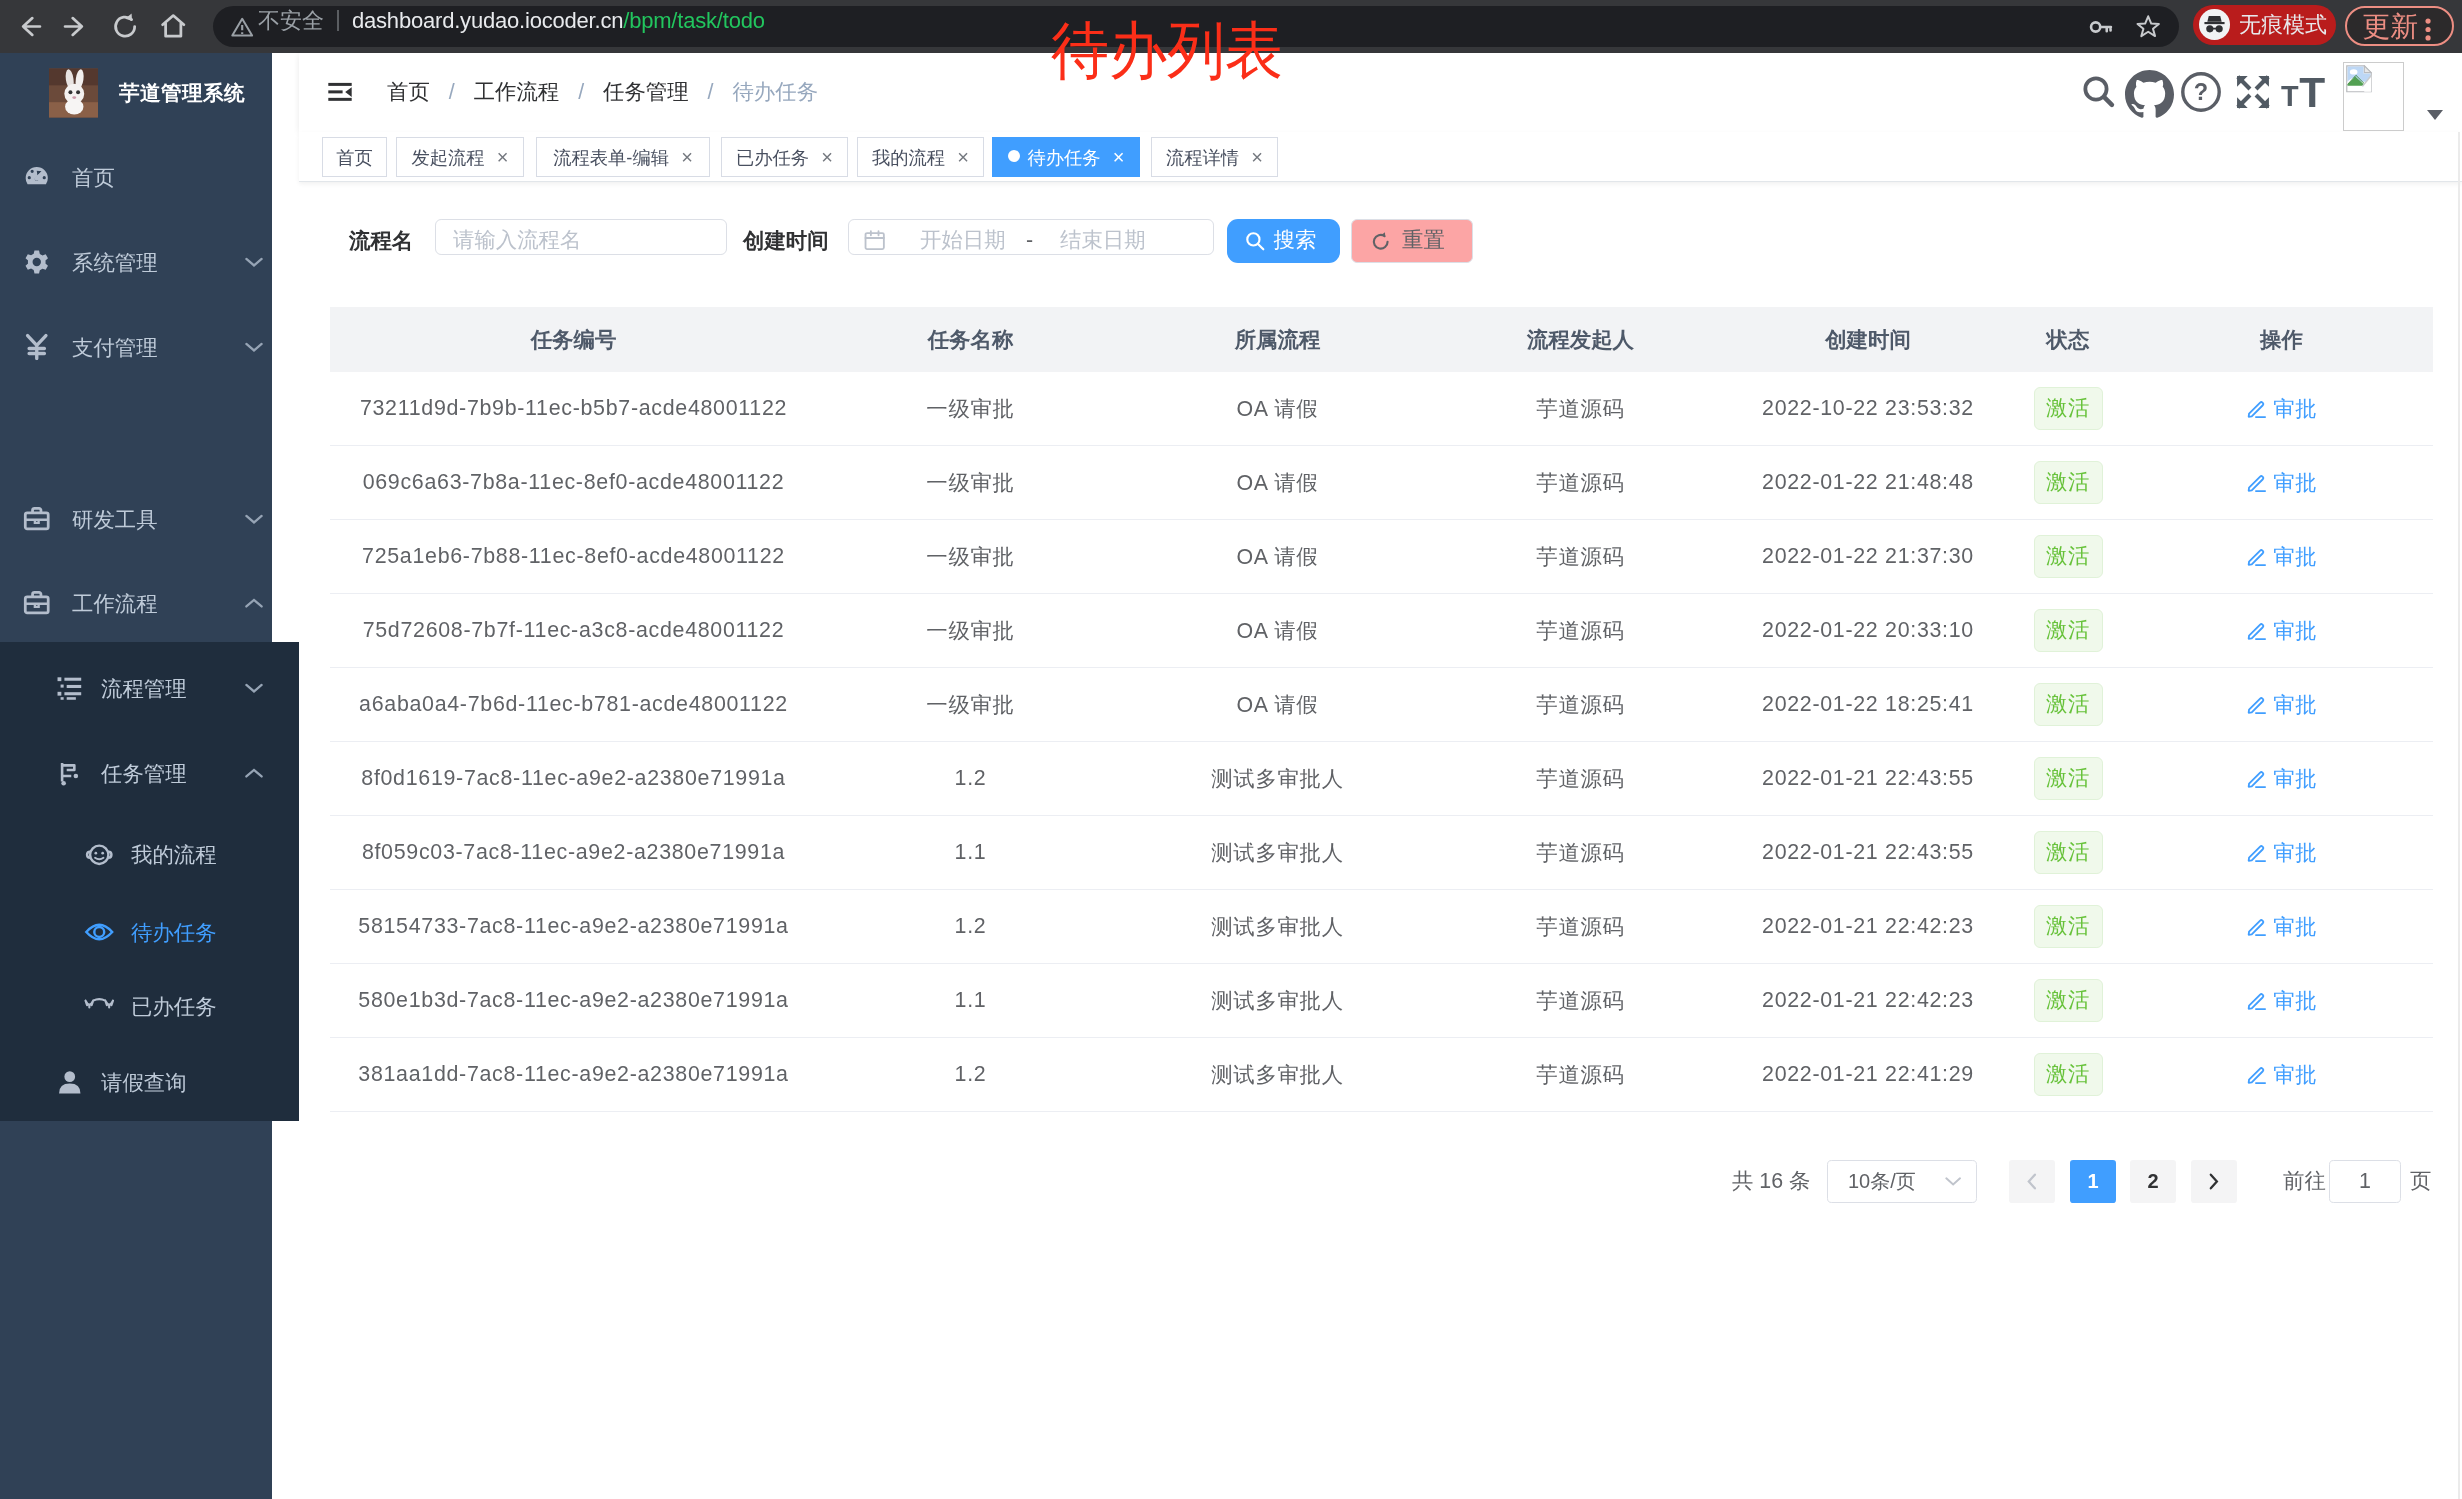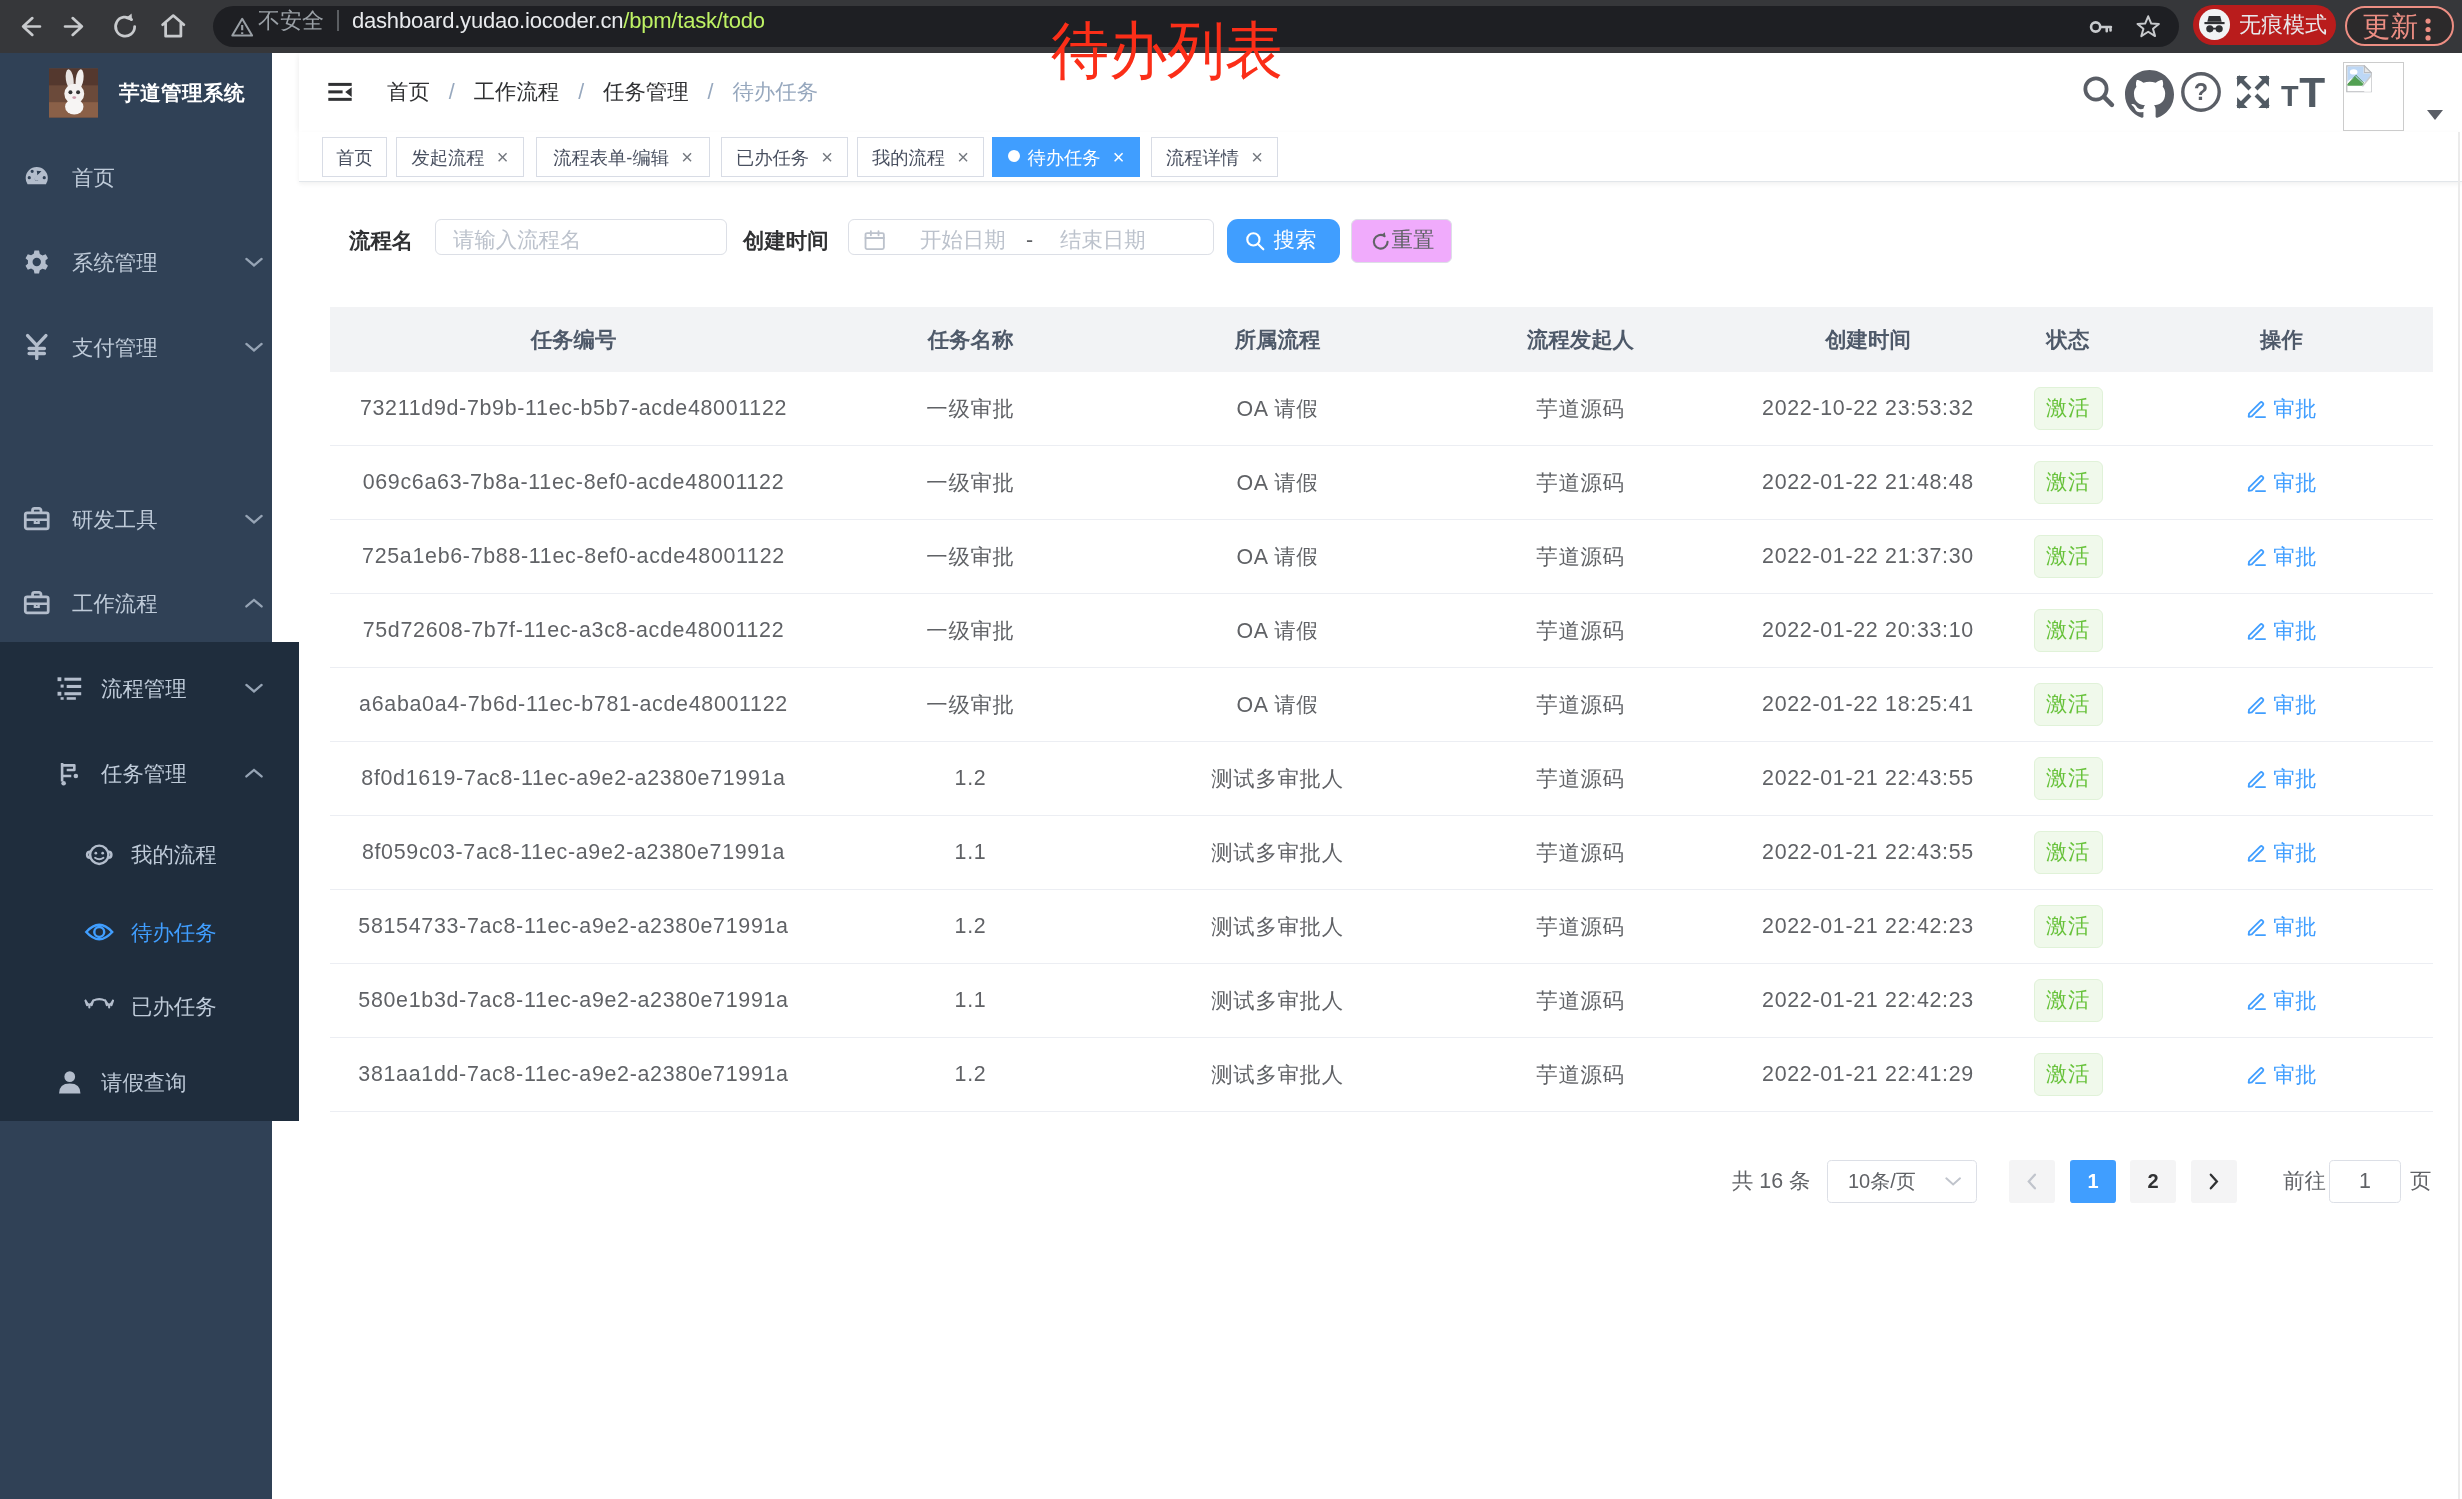--- a/index.html
+++ b/index.html
@@ -5,21 +5,21 @@
 <style>
 * { margin:0; padding:0; box-sizing:border-box; }
 html,body { width:2462px; height:1500px; background:#fff; font-family:"Liberation Sans", sans-serif; }
 #page { position:relative; width:2462px; height:1500px; overflow:hidden; }
 
 
 #chrome { position:absolute; left:0; top:0; width:2462px; height:53px; background:#36373a; }
 #omnibox { position:absolute; left:213px; top:6.1px; width:1966px; height:41px; border-radius:20.6px; background:#1e1f23; }
 .navico { position:absolute; top:0; }
 #urltext { position:absolute; left:352px; top:0; height:41px; line-height:41px; font-size:22px; color:#e8eaed; letter-spacing:-0.2px; }
-#urltext .path { color:#bef264; }
+#urltext .path { color:#22c55e; }
 #unsafe { position:absolute; left:258px; top:0; height:41px; line-height:41px; font-size:22px; color:#9aa0a6; }
 #sep1 { position:absolute; left:337px; top:10px; width:1.5px; height:21.4px; background:#5b5e62; }
 #incog { position:absolute; left:2193px; top:4.6px; width:143px; height:40px; border-radius:20px; background:#b91c1c; }
 #incog .circ { position:absolute; left:6.1px; top:4.6px; width:30.5px; height:30.5px; border-radius:50%; background:#f1f3f4; }
 #incog .lbl { position:absolute; left:46px; top:0; height:40px; line-height:40px; font-size:22px; color:#e8eaed; }
 #update { position:absolute; left:2345px; top:6.1px; width:109px; height:40px; border-radius:20px; border:2.3px solid #ed8e83; background:#2c2a2b; }
 #update .lbl { position:absolute; left:15.3px; top:0; height:38px; line-height:38px; font-size:28px; color:#ed8e83; }
 #rednote { position:absolute; left:1051px; top:9.2px; font-size:58px; color:#fb2e18; z-index:99; transform:scaleY(1.08); transform-origin:top; }
 
 
@@ -55,21 +55,21 @@
 .tag .x { display:inline-block; margin-left:12.2px; color:#74787f; font-size:20px; }
 .tag.on { background:#409eff; border-color:#409eff; color:#fff; }
 .tag.on .x { color:#fff; }
 .tag.on .dot { display:inline-block; width:12.2px; height:12.2px; border-radius:50%; background:#fff; margin-right:7.6px; position:relative; top:-1.5px; }
 
 
 .flabel { position:absolute; top:219px; height:44px; line-height:44px; font-size:21.4px; font-weight:bold; color:#303133; }
 .finput { position:absolute; top:219px; height:36px; border:1.5px solid #dcdfe6; border-radius:6.1px; background:#fff; }
 .ph { color:#bcc2cc; font-size:21.4px; }
 #btn-search { position:absolute; left:1227px; top:219px; width:113px; height:44px; background:#409eff; border-radius:11px; color:#fff; font-size:21.4px; text-align:center; line-height:43px; }
-#btn-reset { position:absolute; left:1351px; top:219px; width:101px; height:44px; background:#f0abfc; border:1.5px solid #dcdfe6; border-radius:6.1px; color:#606266; font-size:21.4px; text-align:center; line-height:41px; }
+#btn-reset { position:absolute; left:1351px; top:219px; width:122px; height:44px; background:#fca5a5; border:1.5px solid #dcdfe6; border-radius:6.1px; color:#606266; font-size:21.4px; text-align:center; line-height:41px; }
 
 
 #table { position:absolute; left:330px; top:307px; width:2102px; }
 #table table { border-collapse:separate; border-spacing:0; width:2102px; table-layout:fixed; }
 #table th { height:65px; background:#f2f3f5; color:#4e5969; font-size:21.4px; font-weight:bold; text-align:center; }
 #table td { height:74px; box-sizing:border-box; border-bottom:1.5px solid #eceef3; color:#606266; font-size:21.4px; text-align:center; font-weight:400; letter-spacing:0.7px; }
 .badge { display:inline-block; width:69px; height:43px; line-height:40px; background:#f0f9eb; border:1.5px solid #e0f2d8; border-radius:6.1px; color:#67c23a; font-size:21.4px; text-align:center; }
 .oplink { color:#409eff; white-space:nowrap; }
 
 

